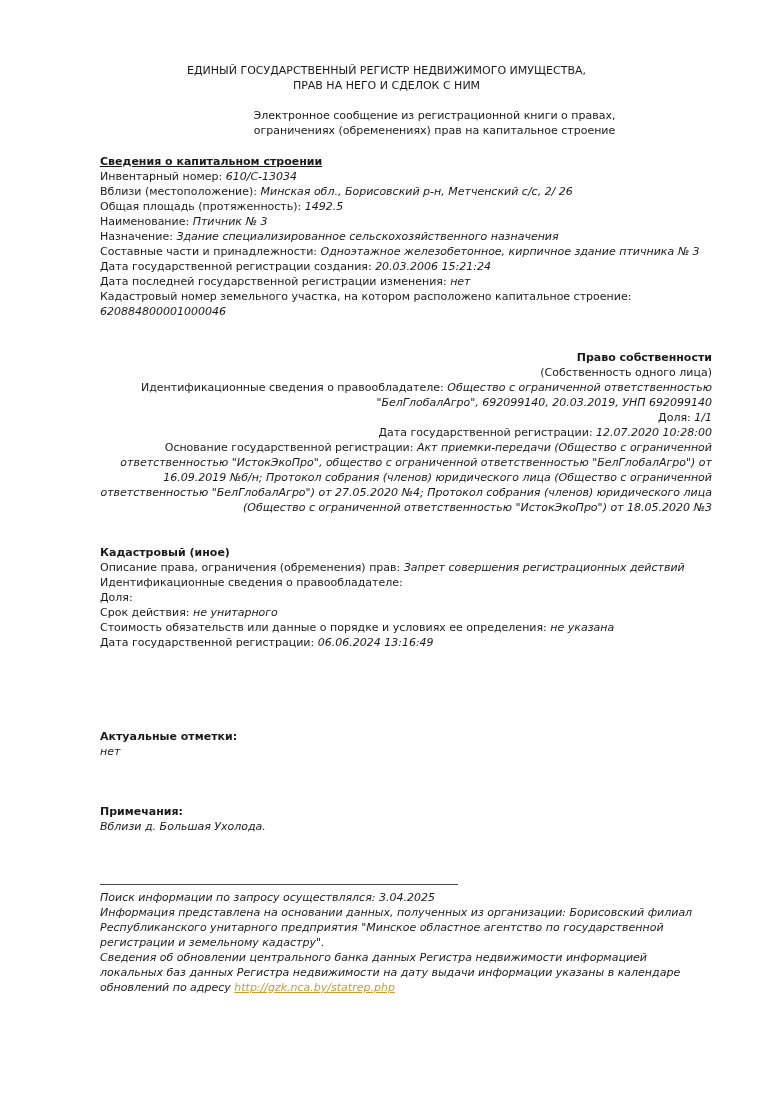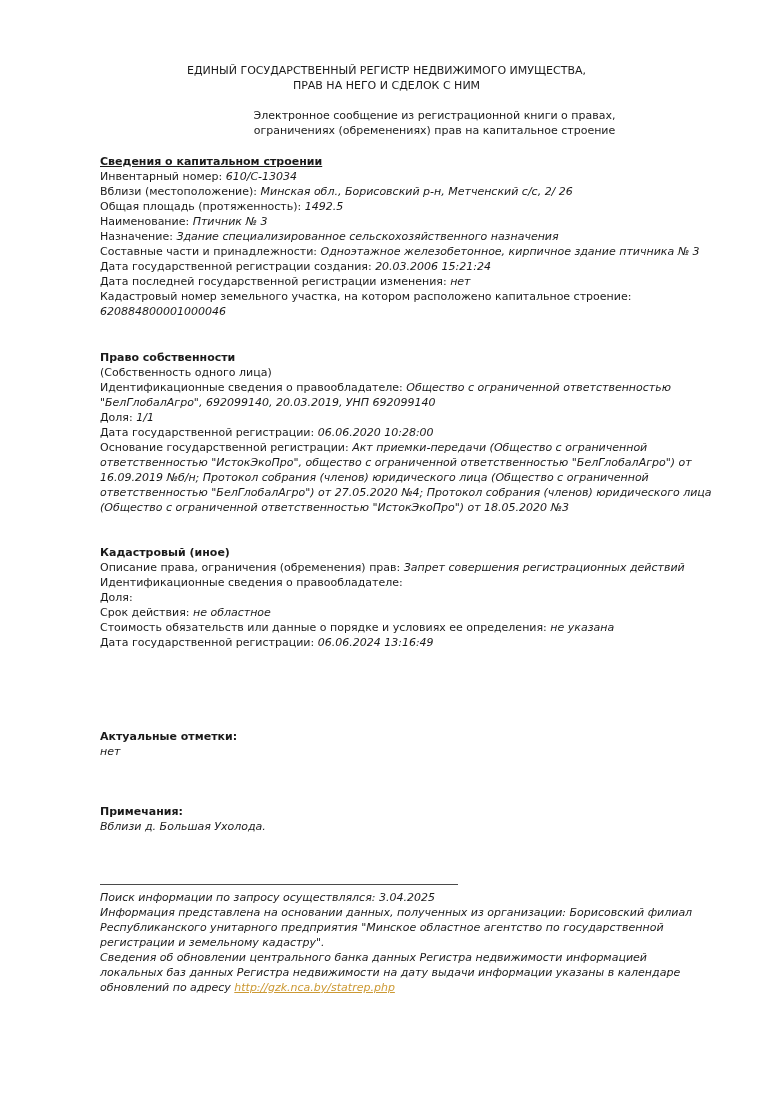--- a/index.html
+++ b/index.html
@@ -14,21 +14,21 @@
     line-height: 15px;
     color: var(--text-color, #1a1a1a);
     overflow: hidden;
     border-radius: 18px;
   }
   .centered { position: absolute; left: 0; width: 773px; text-align: center; }
   .doc-title    { top: 63px; }
   .doc-subtitle { top: 108px; margin-left: 48px; }
   .sec { position: absolute; left: 100px; width: 612px; }
   .sec-building    { top: 154px; }
-  .sec-ownership   { top: 350px; }
+  .sec-ownership   { top: 350px; text-align: right; }
   .sec-restriction { top: 545px; }
   .sec-marks       { top: 729px; }
   .sec-notes       { top: 804px; }
   .sec-footer      { top: 884px; }
   .heading { font-weight: bold; }
   .heading.underlined { text-decoration: underline; }
   .val { font-style: italic; }
   .ital { font-style: italic; }
   .sep {
     width: 358px;
@@ -67,30 +67,30 @@
     <div class="row"><span class="lbl">Дата государственной регистрации создания:</span> <span class="val">20.03.2006 15:21:24</span></div>
     <div class="row"><span class="lbl">Дата последней государственной регистрации изменения:</span> <span class="val">нет</span></div>
     <div class="row"><span class="lbl">Кадастровый номер земельного участка, на котором расположено капитальное строение:</span> <span class="val">620884800001000046</span></div>
   </div>
 
   <div class="sec sec-ownership">
     <div class="heading">Право собственности</div>
     <div class="row">(Собственность одного лица)</div>
     <div class="row"><span class="lbl">Идентификационные сведения о правообладателе:</span> <span class="val">Общество с ограниченной ответственностью "БелГлобалАгро", 692099140, 20.03.2019, УНП 692099140</span></div>
     <div class="row"><span class="lbl">Доля:</span> <span class="val">1/1</span></div>
-    <div class="row"><span class="lbl">Дата государственной регистрации:</span> <span class="val">06.06.2020 10:28:00</span></div>
+    <div class="row"><span class="lbl">Дата государственной регистрации:</span> <span class="val">12.07.2020 10:28:00</span></div>
     <div class="row"><span class="lbl">Основание государственной регистрации:</span> <span class="val">Акт приемки-передачи (Общество с ограниченной ответственностью "ИстокЭкоПро", общество с ограниченной ответственностью "БелГлобалАгро") от 16.09.2019 №б/н; Протокол собрания (членов) юридического лица (Общество с ограниченной ответственностью "БелГлобалАгро") от 27.05.2020 №4; Протокол собрания (членов) юридического лица (Общество с ограниченной ответственностью "ИстокЭкоПро") от 18.05.2020 №3</span></div>
   </div>
 
   <div class="sec sec-restriction">
     <div class="heading">Кадастровый (иное)</div>
     <div class="row"><span class="lbl">Описание права, ограничения (обременения) прав:</span> <span class="val">Запрет совершения регистрационных действий</span></div>
     <div class="row"><span class="lbl">Идентификационные сведения о правообладателе:</span> <span class="val"></span></div>
     <div class="row"><span class="lbl">Доля:</span> <span class="val"></span></div>
-    <div class="row"><span class="lbl">Срок действия:</span> <span class="val">не областное</span></div>
+    <div class="row"><span class="lbl">Срок действия:</span> <span class="val">не унитарного</span></div>
     <div class="row"><span class="lbl">Стоимость обязательств или данные о порядке и условиях ее определения:</span> <span class="val">не указана</span></div>
     <div class="row"><span class="lbl">Дата государственной регистрации:</span> <span class="val">06.06.2024 13:16:49</span></div>
   </div>
 
   <div class="sec sec-marks">
     <div class="heading">Актуальные отметки:</div>
     <div class="val">нет</div>
   </div>
 
   <div class="sec sec-notes">

